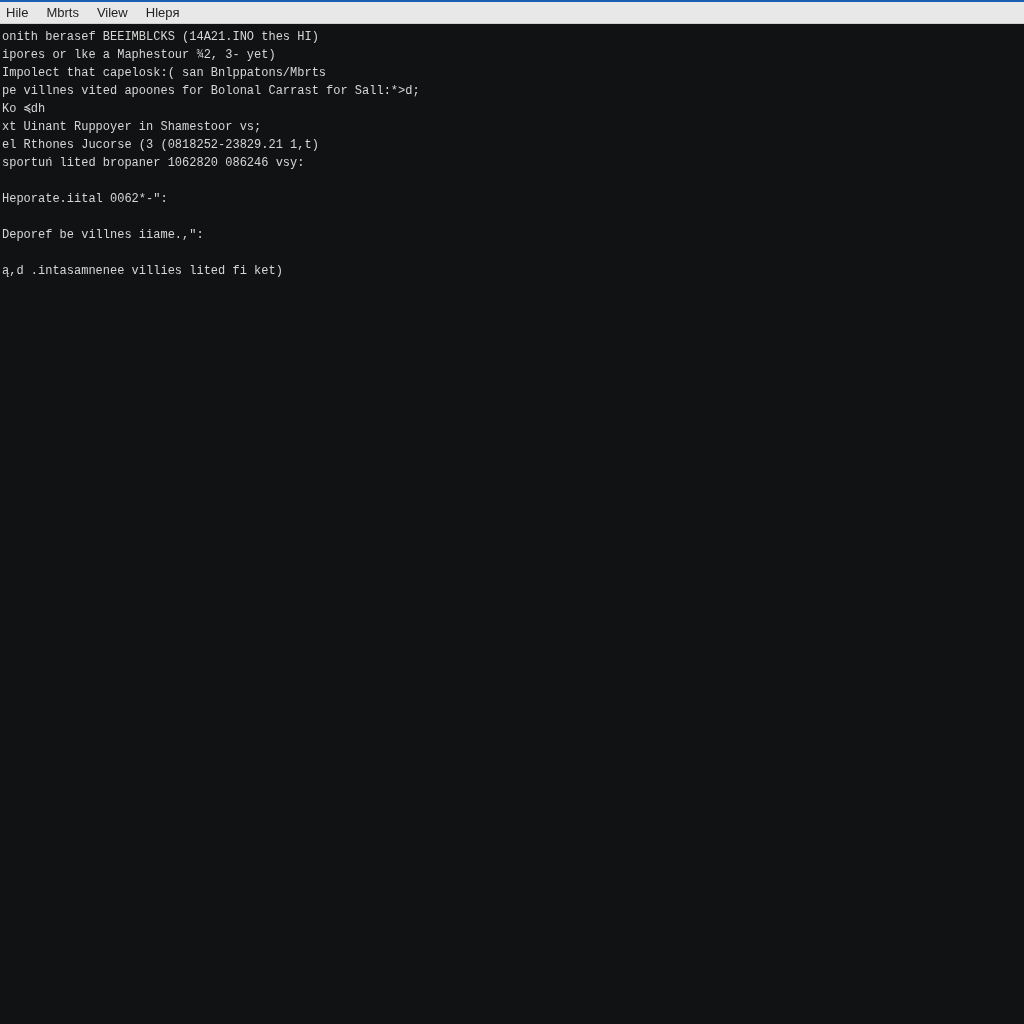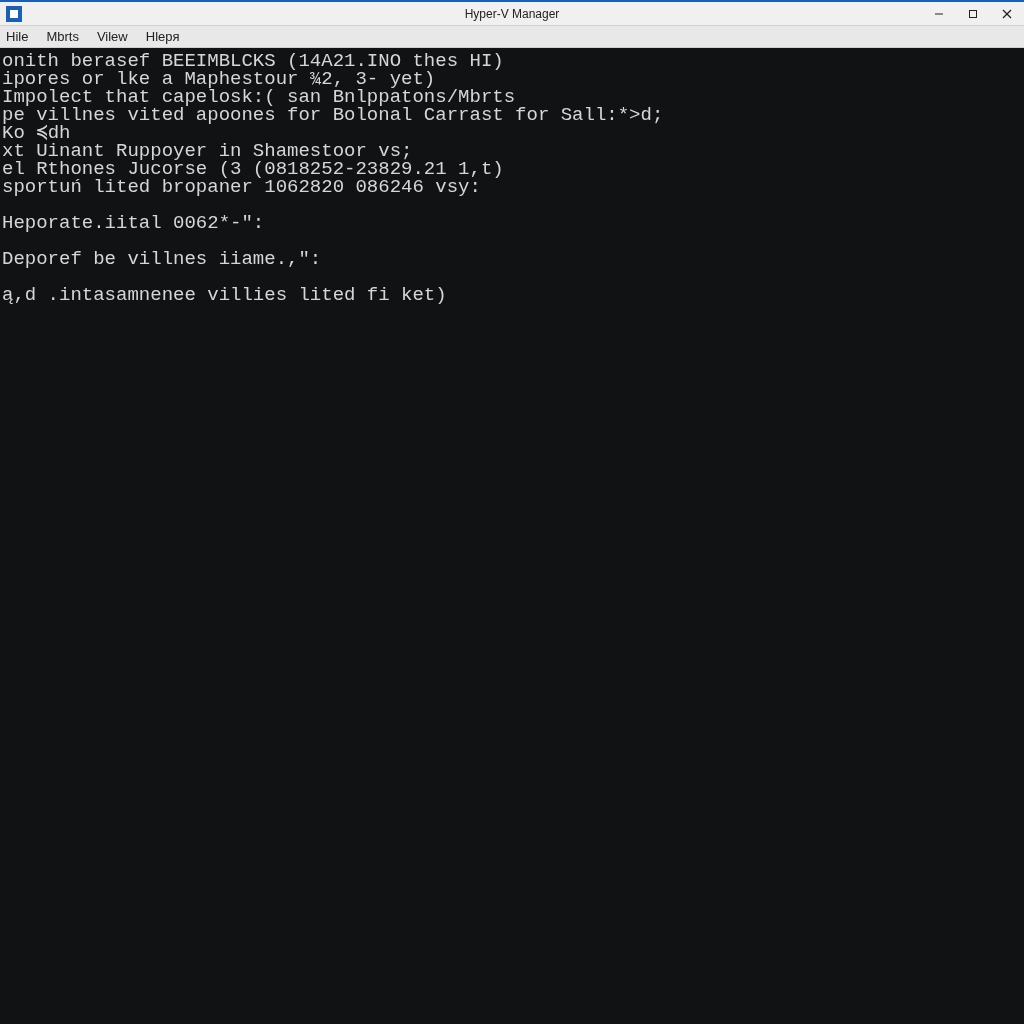--- a/index.html
+++ b/index.html
@@ -72,57 +72,33 @@
     font-size: 13px;
     color: #222;
     border-bottom: 1px solid #cfcfcf;
   }
   .menu-item { cursor: default; text-align: center; }
   .terminal {
     flex: 1;
     background: #111213;
     color: #d6d6d6;
     font-family: "Consolas", "Courier New", monospace;
-    font-size: 19px;
+    font-size: 12px;
     line-height: 18px;
     padding: 4px 2px;
     white-space: pre;
     overflow: hidden;
   }
   .term-line { height: 18px; }
 </style>
 </head>
 <body>
 
 <div class="window">
 
-  <div class="titlebar">
-    <div class="app-icon">
-      <div class="app-icon-inner"></div>
-    </div>
-    <div class="title-text">Hyper-V Manager</div>
-    <div class="window-controls">
-      <div class="win-btn">
-        <svg viewBox="0 0 10 10">
-            <line x1="1" y1="5" x2="9" y2="5" stroke="#222" stroke-width="1"></line>
-          </svg>
-      </div>
-      <div class="win-btn">
-        <svg viewBox="0 0 10 10">
-            <rect x="1.5" y="1.5" width="7" height="7" fill="none" stroke="#222" stroke-width="1"></rect>
-          </svg>
-      </div>
-      <div class="win-btn">
-        <svg viewBox="0 0 10 10">
-            <line x1="1" y1="1" x2="9" y2="9" stroke="#222" stroke-width="1.2"></line>
-            <line x1="9" y1="1" x2="1" y2="9" stroke="#222" stroke-width="1.2"></line>
-          </svg>
-      </div>
-    </div>
-  </div>
 
   <div class="menubar">
     <span class="menu-item">Hile</span>
     <span class="menu-item">Mbrts</span>
     <span class="menu-item">Vilew</span>
     <span class="menu-item">Hlepя</span>
   </div>
 
   <div class="terminal" id="terminal"><div class="term-line">onith berasef BEEIMBLCKS (14A21.INO thes HI)</div><div class="term-line">ipores or lke a Maphestour ¾2, 3- yet)</div><div class="term-line">Impolect that capelosk:( san Bnlppatons/Mbrts</div><div class="term-line">pe villnes vited apoones for Bolonal Carrast for Sall:*&gt;d;</div><div class="term-line">Ko ≼dh</div><div class="term-line">xt Uinant Ruppoyer in Shamestoor vs;</div><div class="term-line">el Rthones Jucorse (3 (0818252-23829.21 1,t)</div><div class="term-line">sportuń lited bropaner 1062820 086246 vsy:</div><div class="term-line"></div><div class="term-line">Heporate.iital 0062*-":</div><div class="term-line"></div><div class="term-line">Deporef be villnes iiame.,":</div><div class="term-line"></div><div class="term-line">ą,d .intasamnenee villies lited fi ket)</div></div>
 

